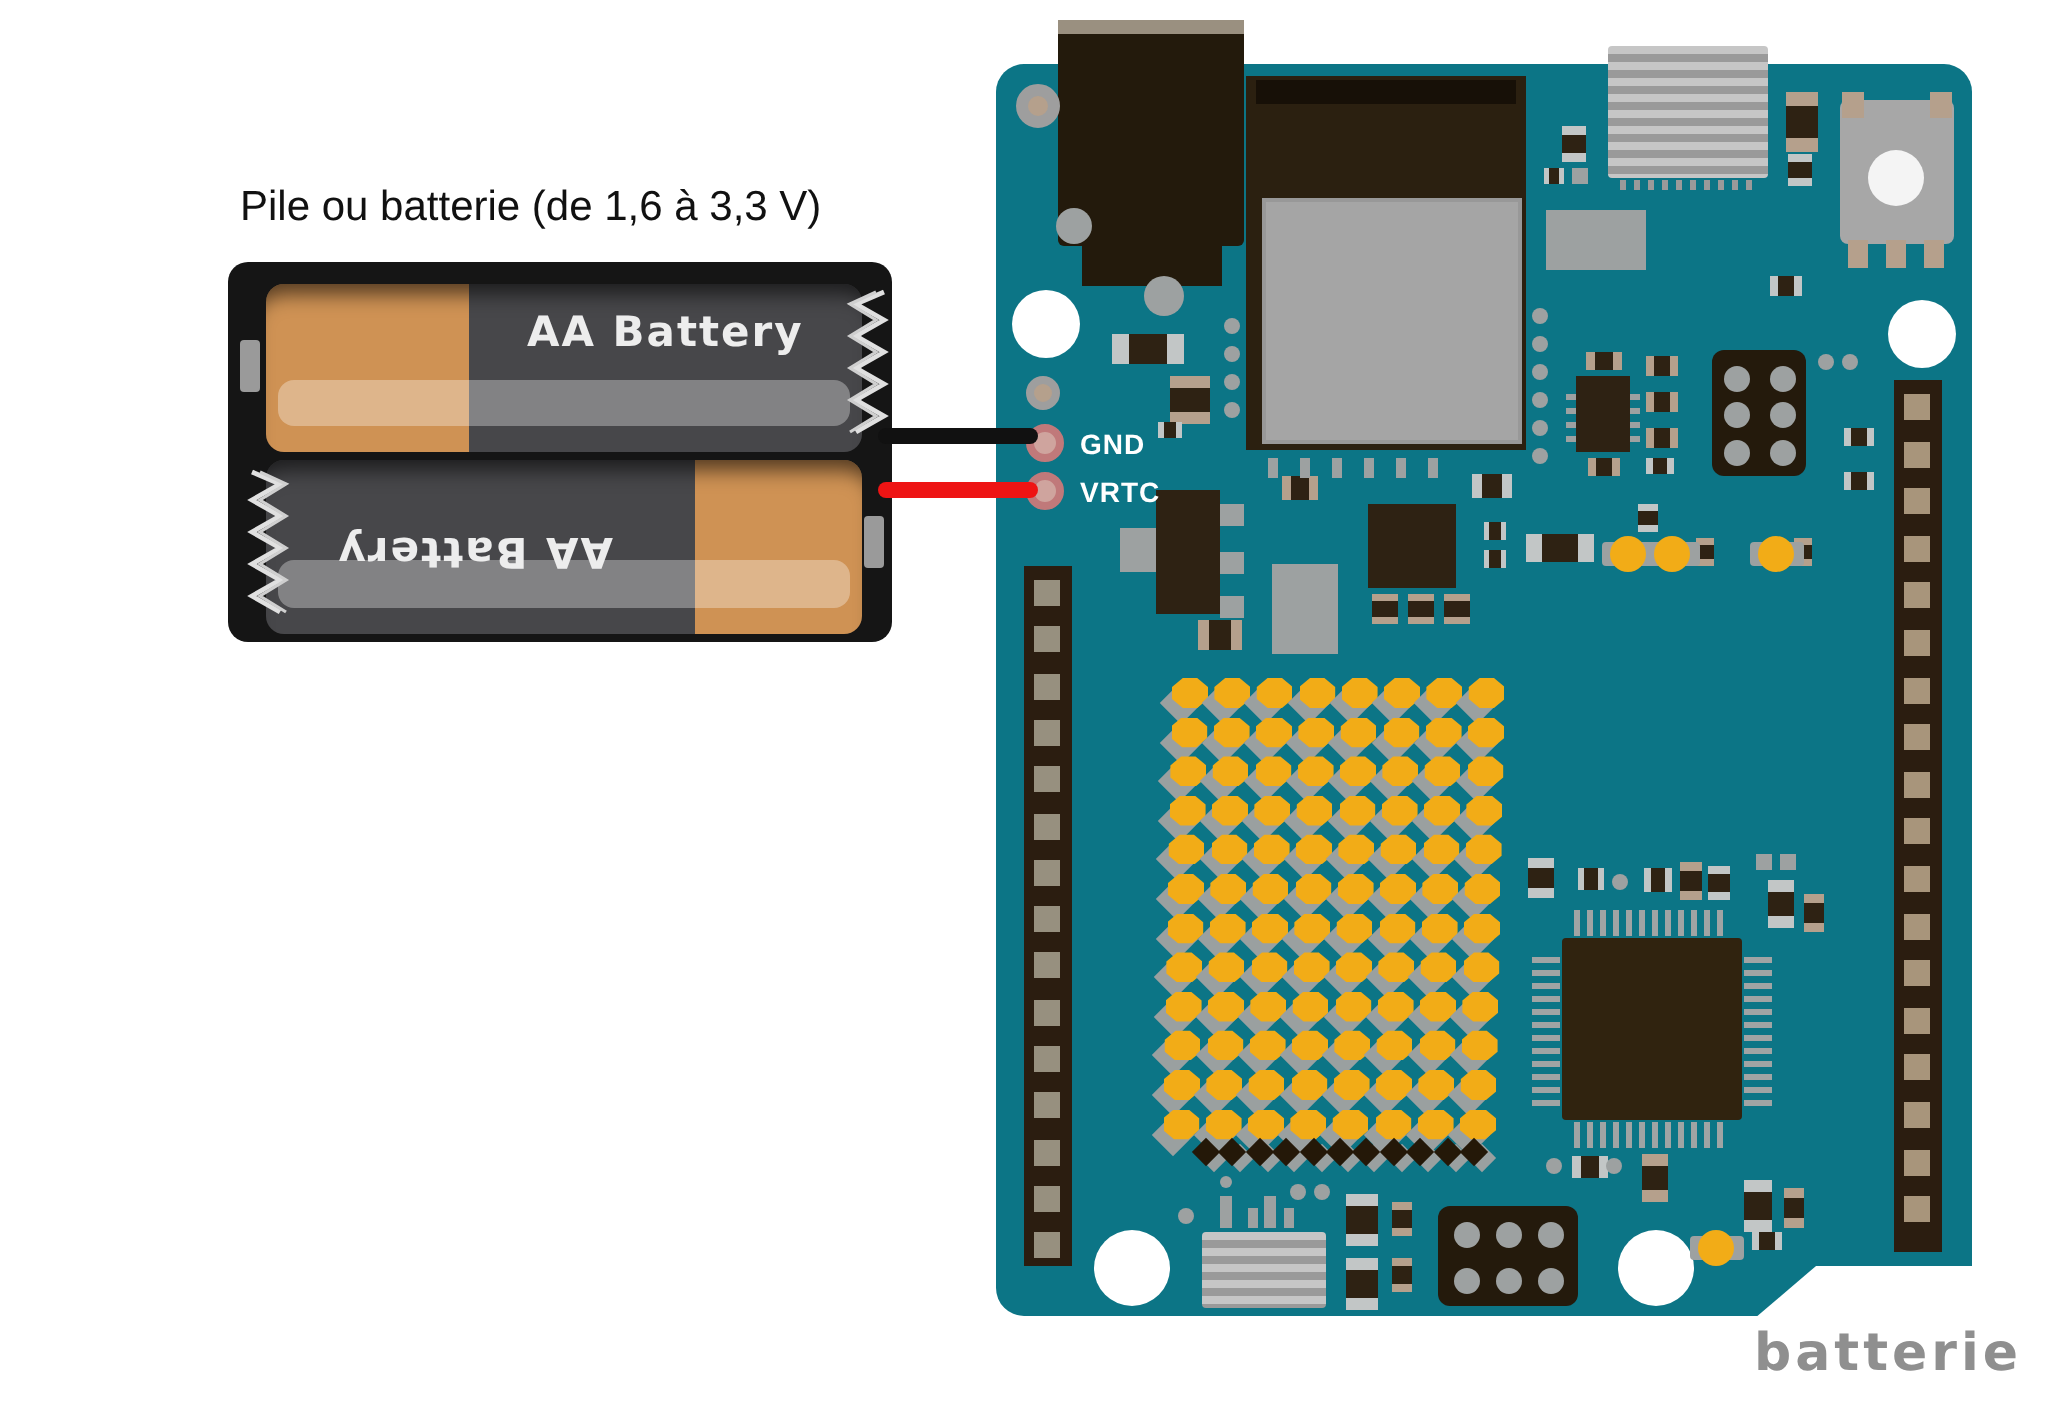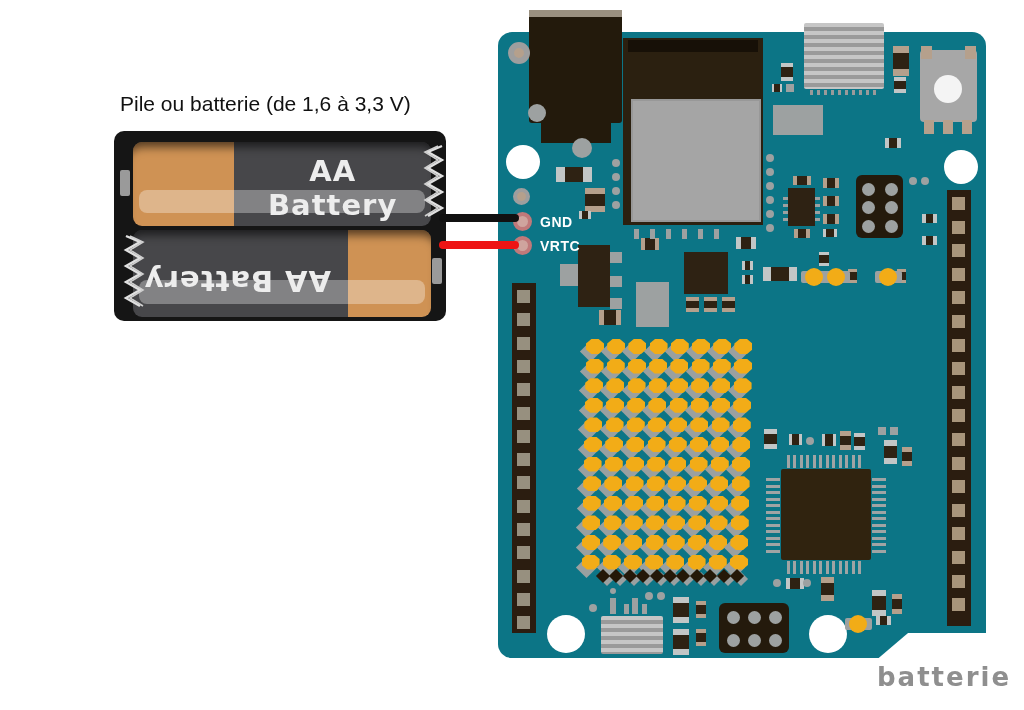--- a/index.html
+++ b/index.html
@@ -7,21 +7,21 @@
          font-family:"Liberation Sans", sans-serif;margin-left:36px;}
   .abs{position:absolute;}
   .hole{position:absolute;border-radius:50%;background:#ffffff;}
   .caption{font-size:21px;color:#111;}
   .pad-ring{position:absolute;border-radius:50%;box-sizing:border-box;}
   .pad-label{position:absolute;color:#fff;font-weight:bold;font-size:14px;letter-spacing:0.5px;
              font-family:"Liberation Sans",sans-serif;}
   .battery{position:absolute;border-radius:9px;box-shadow:inset 0 12px 10px -7px rgba(0,0,0,0.6);}
   .batt-band{position:absolute;left:2%;width:96%;top:57%;height:28%;
              background:rgba(255,255,255,0.32);border-radius:8px;}
-  .batt-text{position:absolute;color:#ededed;font-weight:bold;font-size:29px;letter-spacing:1px;
+  .batt-text{position:absolute;color:#ededed;font-weight:bold;font-size:21px;letter-spacing:1px;
              font-family:"DejaVu Sans",sans-serif;text-align:center;}
   .wire{position:absolute;height:8px;border-radius:4px;}
   .fritzing{position:absolute;font-family:"DejaVu Sans",sans-serif;font-weight:bold;
             font-size:26px;letter-spacing:2px;}
   .chip-pins-h{position:absolute;background:repeating-linear-gradient(90deg,#a0a4a4 0 3px,transparent 3px 6.5px);}
   .chip-pins-v{position:absolute;background:repeating-linear-gradient(0deg,#a0a4a4 0 3px,transparent 3px 6.5px);}
   .ridges{background:repeating-linear-gradient(180deg,#c6c6c6 0 4px,#9a9a9a 4px 8px);}
   .octa{clip-path:polygon(30% 0,70% 0,100% 30%,100% 70%,70% 100%,30% 100%,0 70%,0 30%);}
 </style>
 </head>

